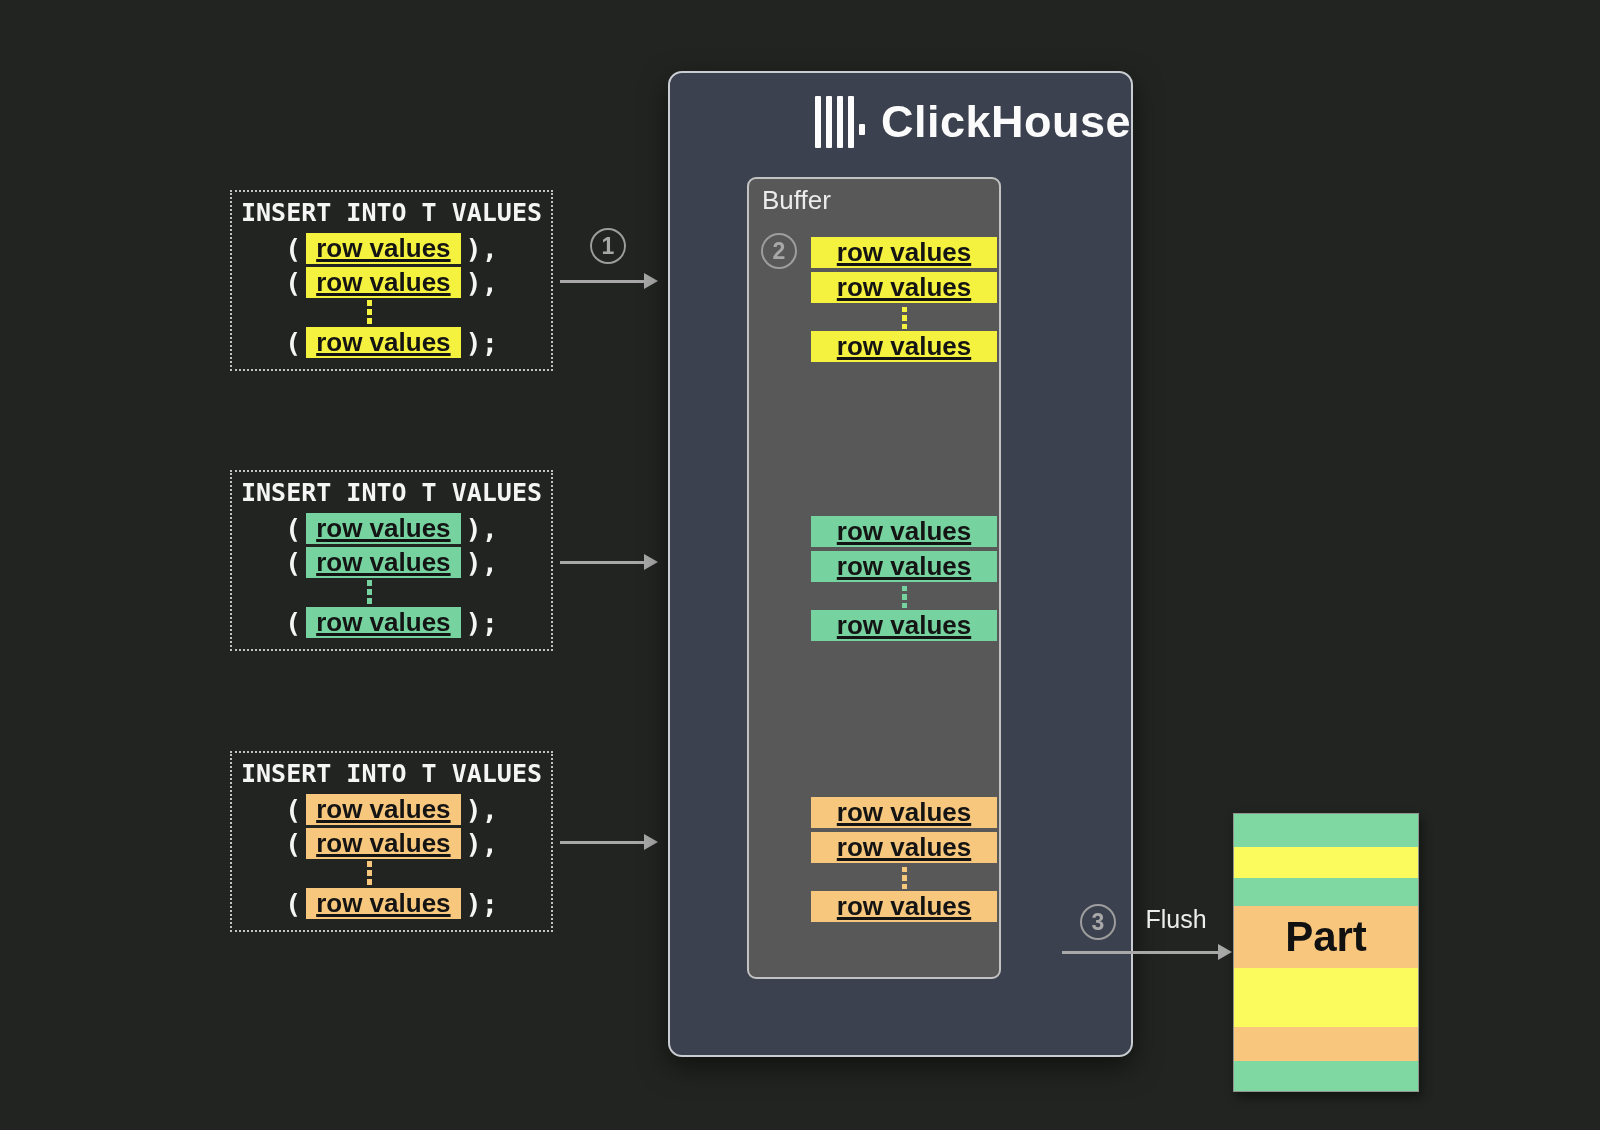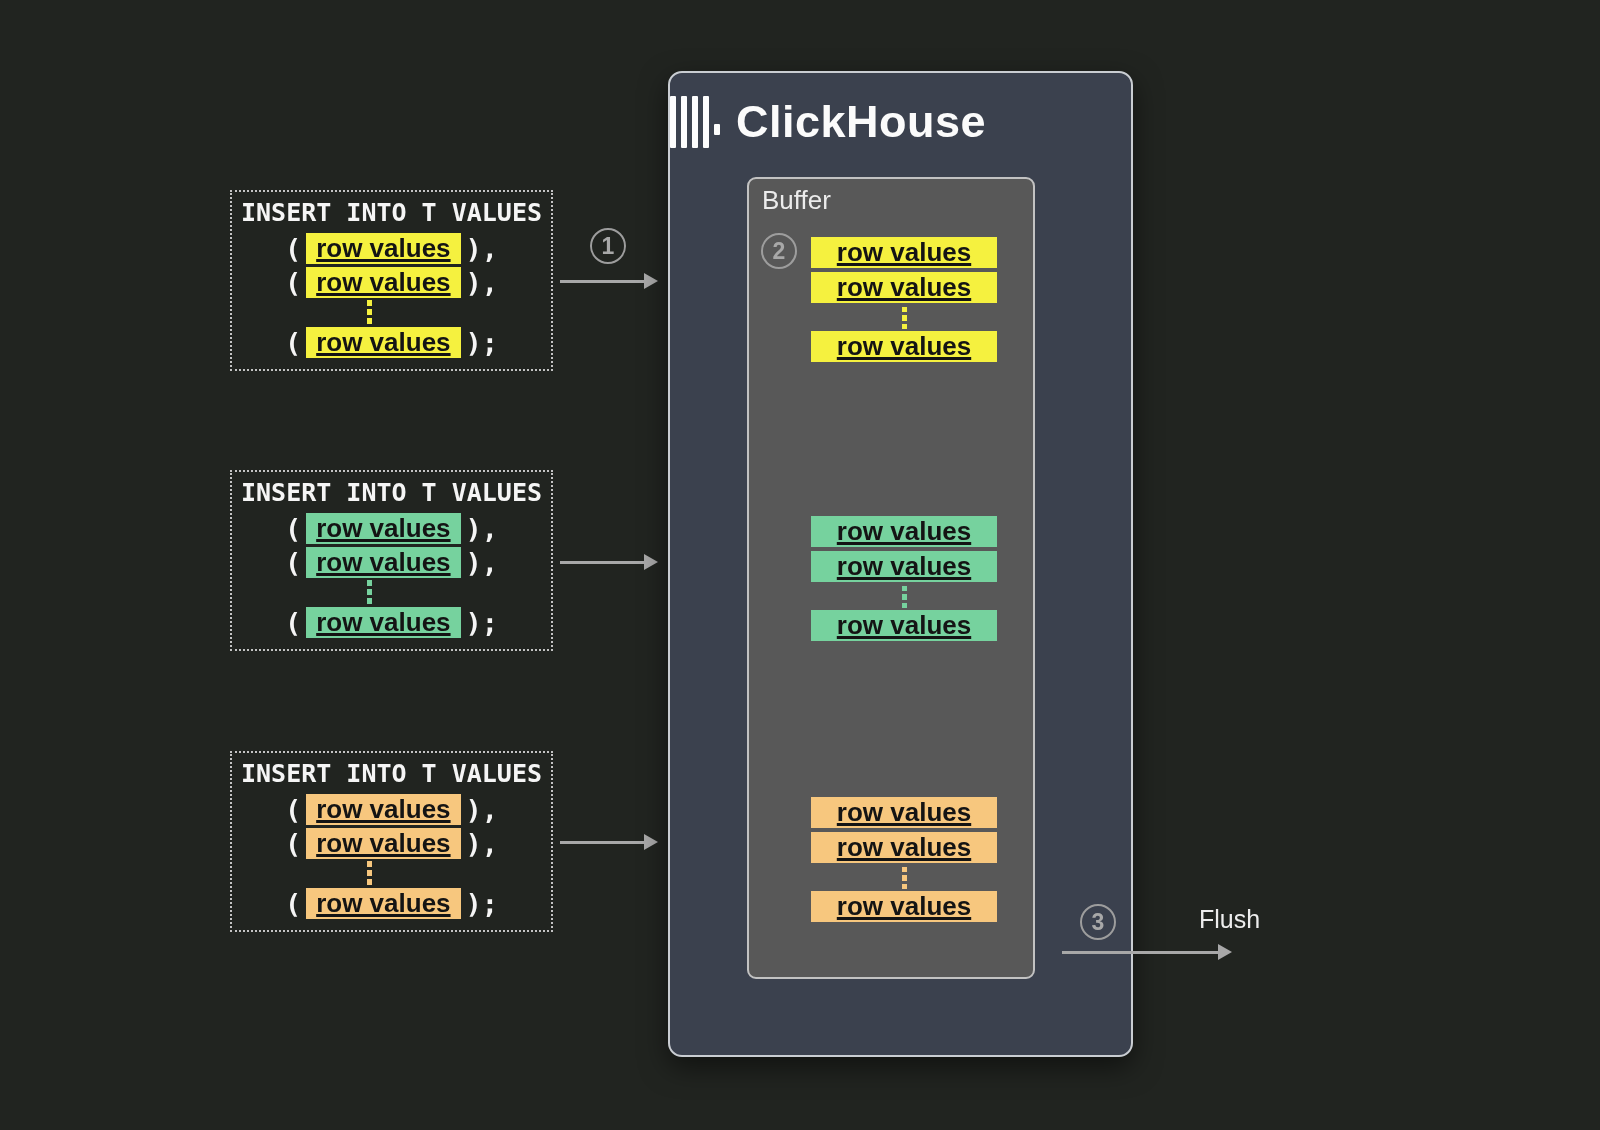--- a/index.html
+++ b/index.html
@@ -57,30 +57,30 @@
   }
 
   
   .panel{
     position:absolute;left:668px;top:71px;width:465px;height:986px;
     background:#3b414e;border:2px solid #c9cdd2;border-radius:14px;
     box-sizing:border-box;box-shadow:0 10px 28px rgba(0,0,0,0.5);
   }
   .logo-row{
     position:absolute;left:0;right:0;top:22px;
-    display:flex;align-items:center;justify-content:flex-start;gap:16px;height:54px;
+    display:flex;align-items:center;justify-content:flex-end;gap:16px;height:54px;
   }
   .ch-logo{display:flex;align-items:flex-start;gap:5px;height:52px;}
   .ch-logo b{display:block;width:6px;height:52px;background:#fdfdfd;border-radius:1px;}
   .ch-logo b.dot{height:11px;margin-top:28px;}
   .ch-title{font-size:45px;font-weight:600;color:#fbfbfb;letter-spacing:0.5px;line-height:52px;}
 
   
   .buffer{
-    position:absolute;left:77px;top:104px;width:288px;height:802px;
+    position:absolute;left:77px;top:104px;width:254px;height:802px;
     background:#585858;border:2px solid #c2c2c2;border-radius:9px;box-sizing:border-box;
   }
   .buffer-label{position:absolute;left:13px;top:6px;font-size:26px;color:#ececec;}
   .bgroup{position:absolute;left:62px;width:186px;display:flex;flex-direction:column;}
   .brow{
     height:31px;margin-bottom:4px;display:flex;align-items:center;justify-content:center;
     font-weight:bold;font-size:26px;color:#141414;white-space:nowrap;
     text-decoration:underline;text-decoration-thickness:3px;text-underline-offset:2px;
   }
   .bgroup .dots{height:22px;margin-bottom:2px;justify-content:center;}
@@ -235,20 +235,31 @@
             <i></i>
             <i></i>
             <i></i>
           </div>
         <div class="brow c-orange">row values</div>
       </div>
     </div>
   </div>
 
   <div class="badge" style="left:1080px;top:904px;">3</div>
-  <div class="flush-label" style="left:1199px;top:905px;width:90px;text-align:left;">Flush</div>
+  <div class="flush-label" style="left:1131px;top:905px;width:90px;text-align:center;">Flush</div>
   <div class="arrow" style="left:1062px;top:944px;width:170px;">
     <div class="line"></div>
       <div class="head"></div>
   </div>
 
+  <div class="part">
+      <div class="part-stripe" style="background: rgb(127, 215, 161); height: 33px;"></div>
+      <div class="part-stripe" style="background: rgb(251, 251, 94); height: 31px;"></div>
+      <div class="part-stripe" style="background: rgb(127, 215, 161); height: 29px;"></div>
+      <div class="part-stripe" style="background: rgb(249, 198, 126); height: 62px;">
+        <div class="part-label">Part</div>
+      </div>
+      <div class="part-stripe" style="background: rgb(251, 251, 94); height: 60px;"></div>
+      <div class="part-stripe" style="background: rgb(249, 198, 126); height: 34px;"></div>
+      <div class="part-stripe" style="background: rgb(127, 215, 161); height: 30px;"></div>
+    </div>
 
 </div>
 
 </body></html>

